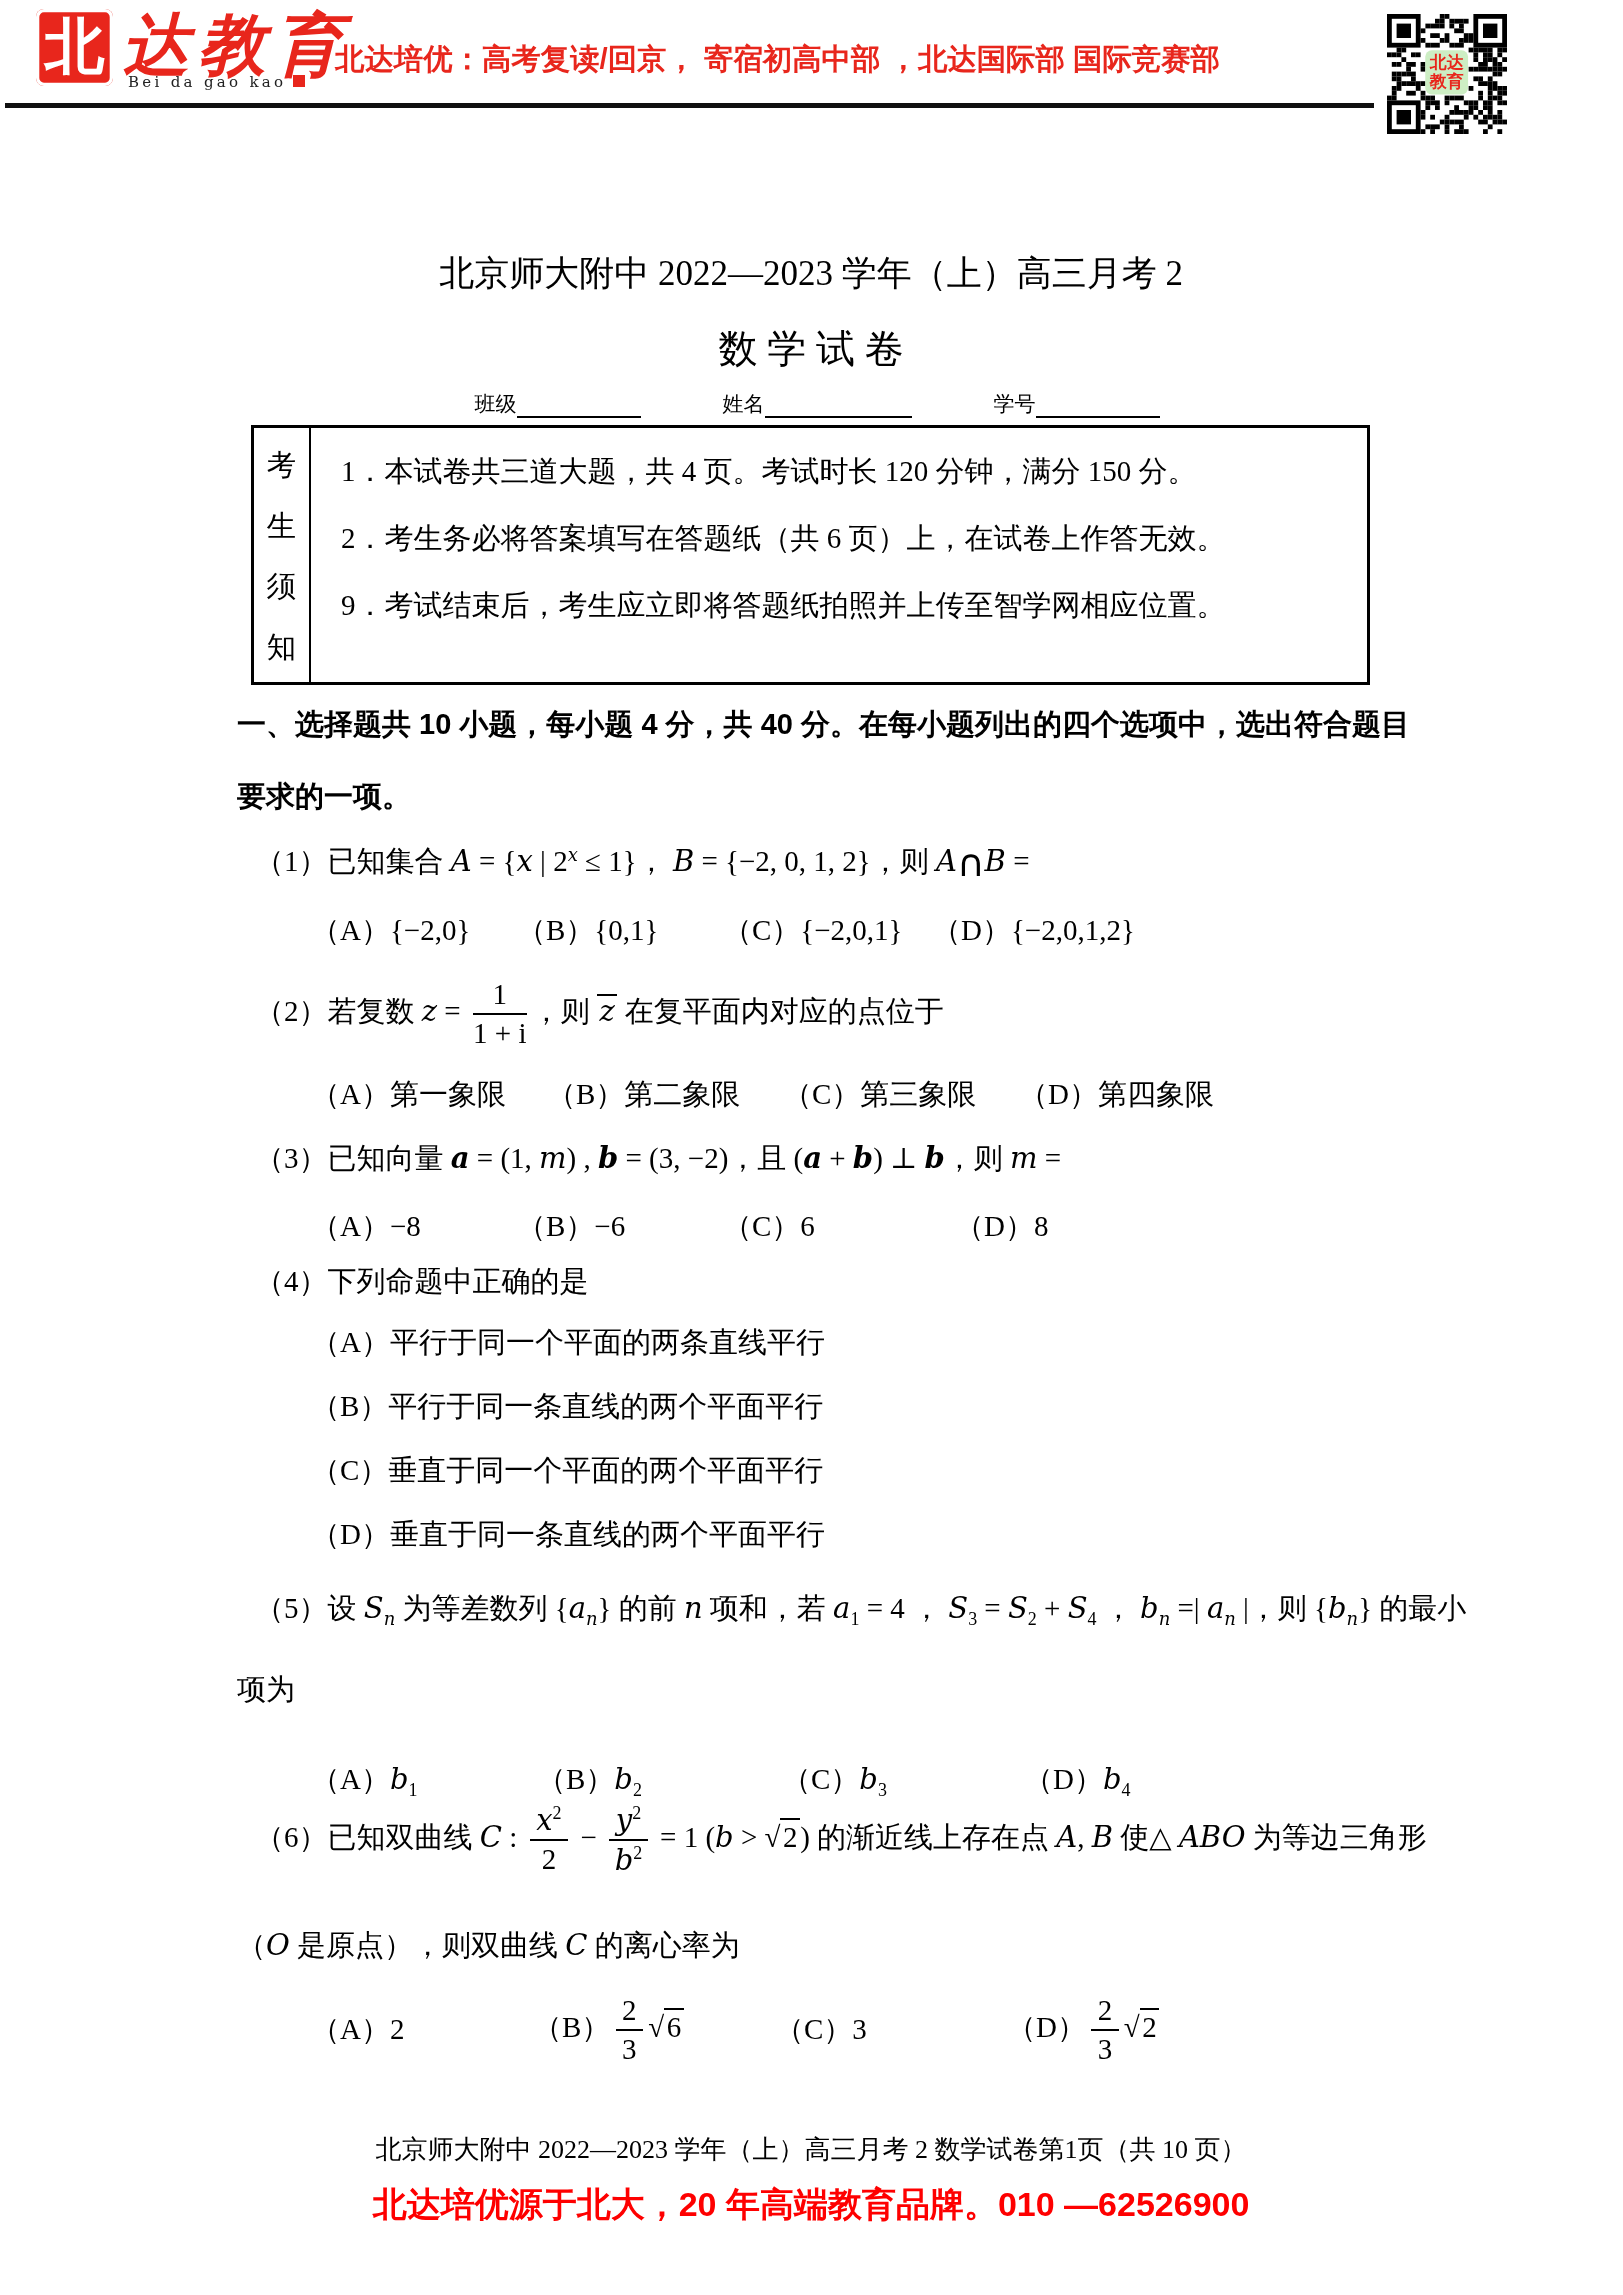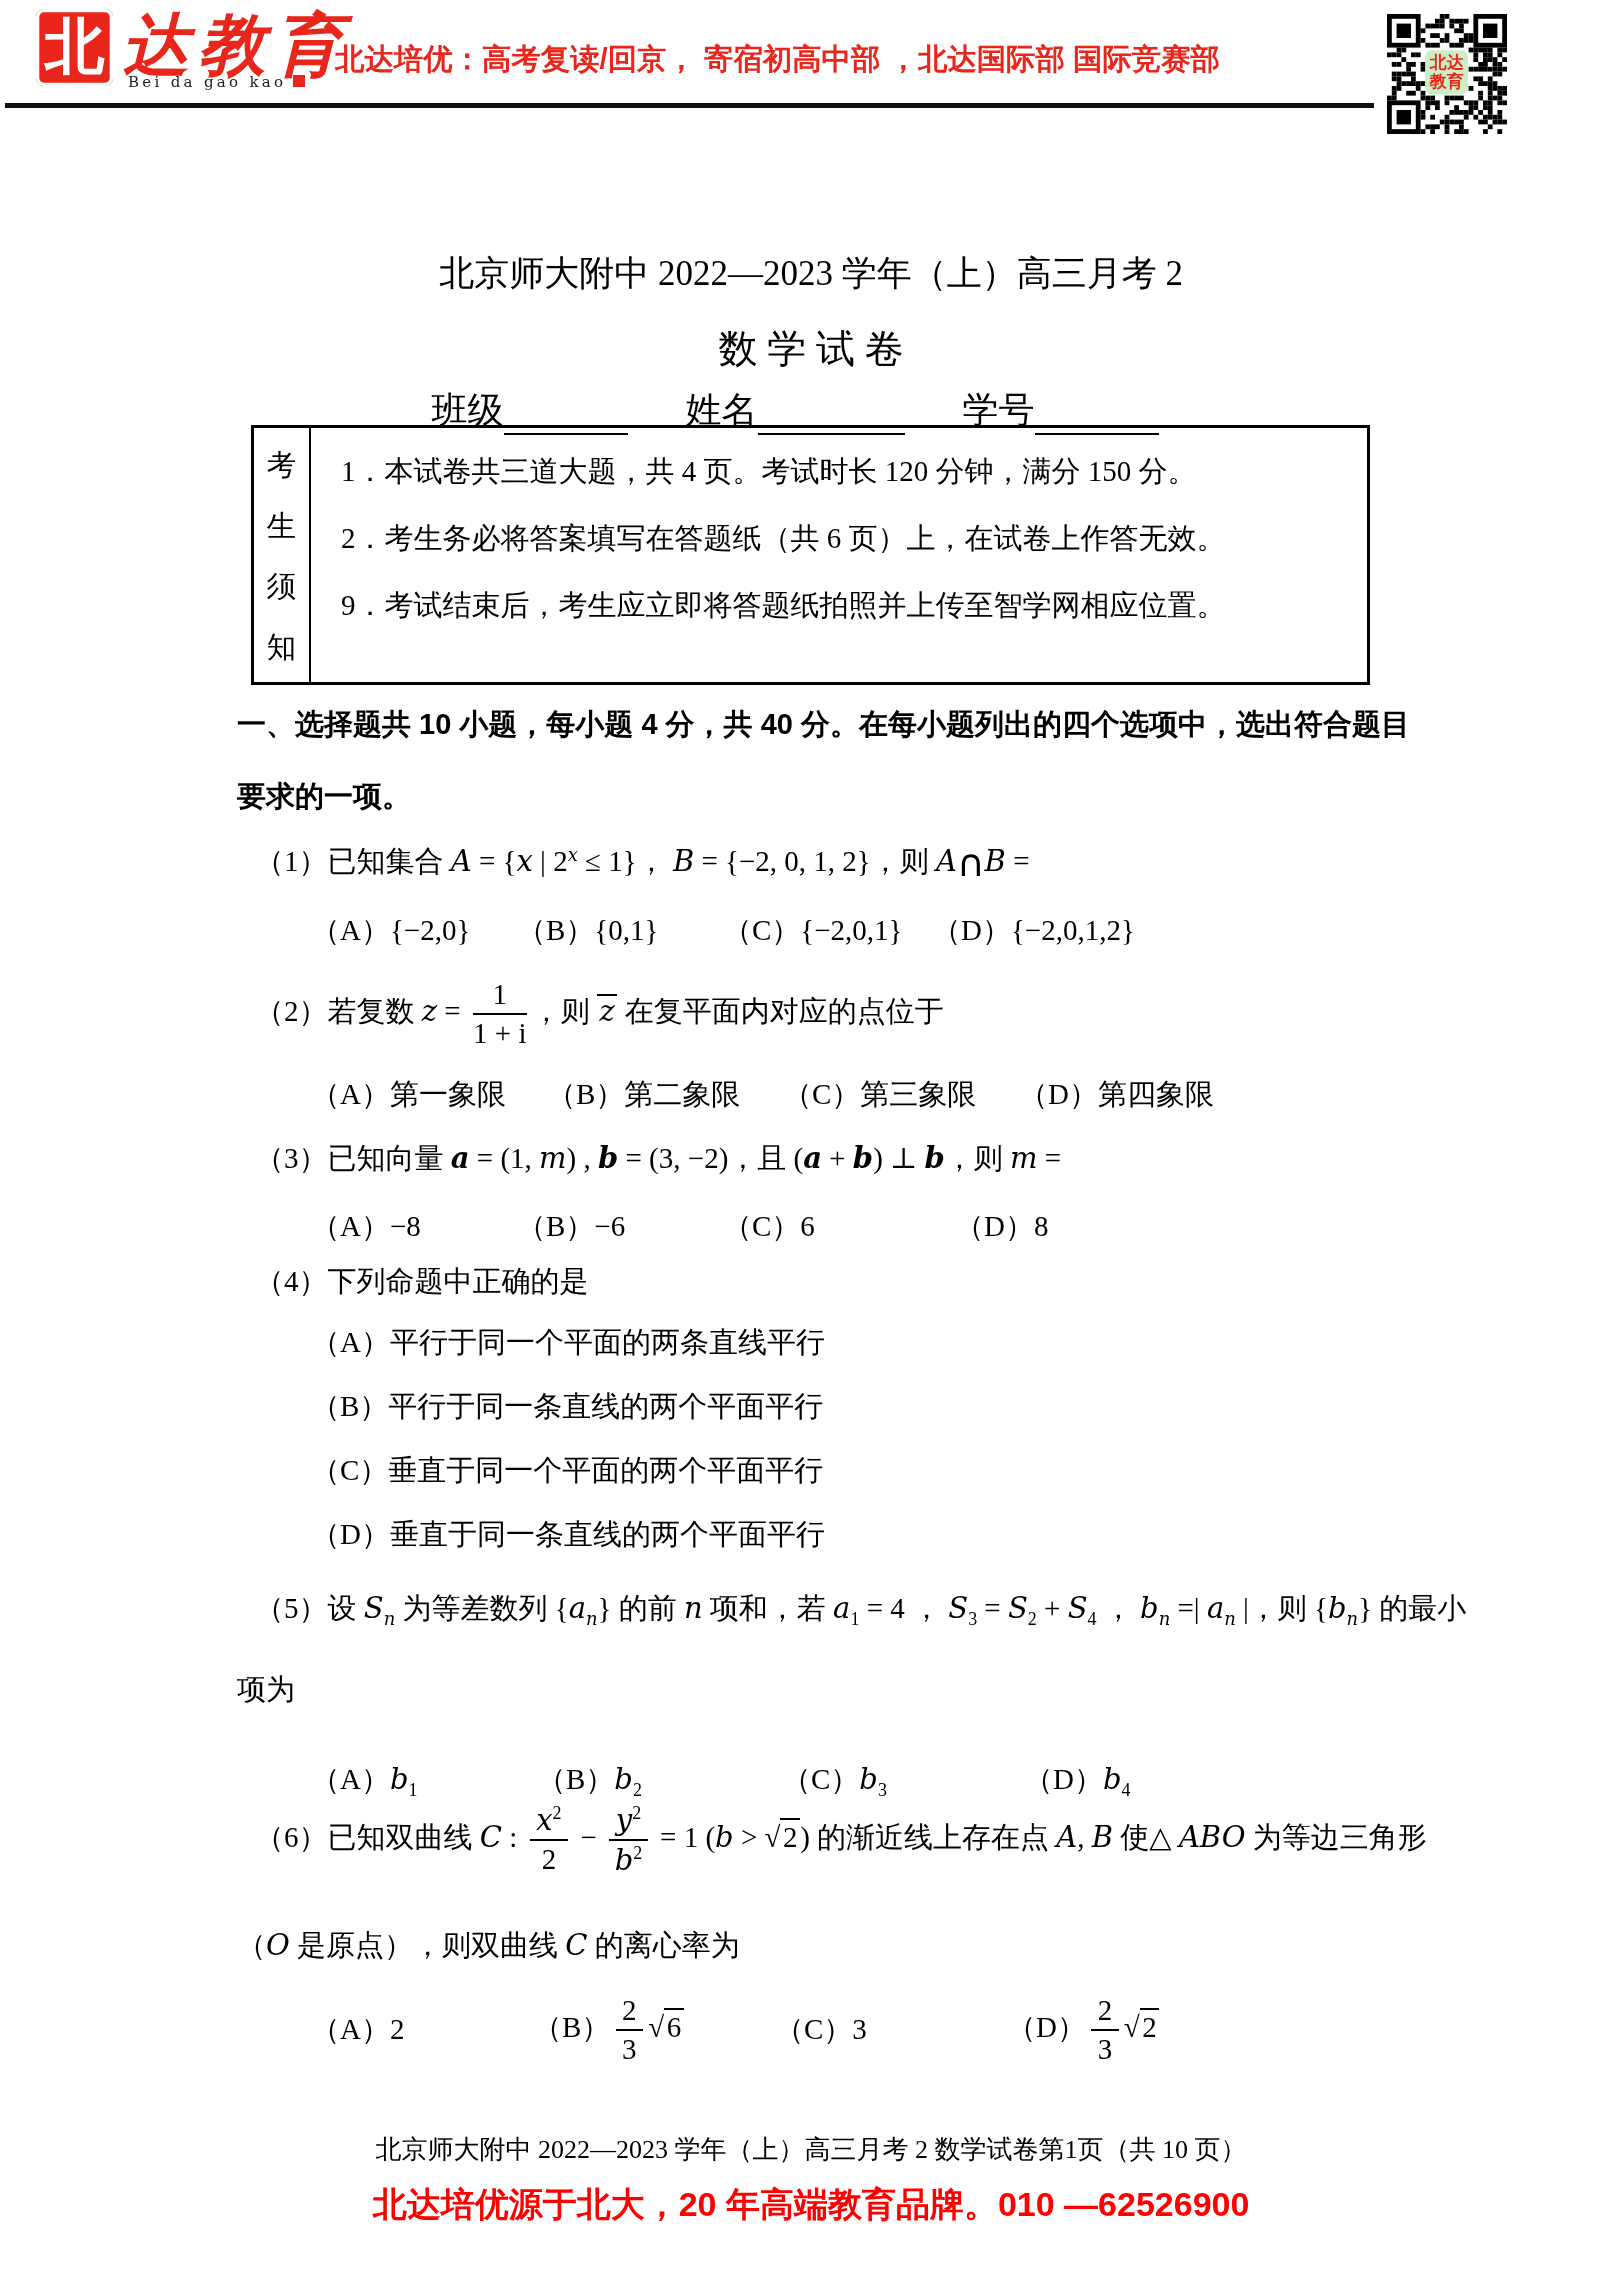--- a/index.html
+++ b/index.html
@@ -22,22 +22,22 @@
         font-family:"Liberation Sans","DejaVu Sans",sans-serif;white-space:nowrap;}
   .hline{position:absolute;left:5.2px;top:103px;width:1369px;height:4.6px;background:#101010;}
   .qr{position:absolute;left:1384px;top:14.4px;width:126px;height:120px;}
 
   
   .center{position:absolute;left:124px;width:1374px;text-align:center;white-space:nowrap;}
   .title-main{top:250px;font-size:35px;}
   .subject{top:322px;font-size:39px;}
 
   
-  .formline{position:absolute;left:108px;top:386px;width:1374px;display:flex;
-        justify-content:center;gap:58px;font-size:36px;}
+  .formline{position:absolute;left:130px;top:386px;width:1374px;display:flex;
+        justify-content:center;gap:82px;font-size:21px;}
   .fgroup{white-space:nowrap;}
   .blank{display:inline-block;border-bottom:2px solid #000;height:30px;vertical-align:bottom;}
   .b1{width:124px;} .b2{width:147px;} .b3{width:124px;}
 
   
   .notice{position:absolute;left:251px;top:425px;width:1119px;height:260px;
         border:3.3px solid #000;display:flex;box-sizing:border-box;}
   .nside{width:55px;border-right:2.6px solid #000;display:flex;flex-direction:column;
         align-items:center;justify-content:space-between;padding:18.3px 0 14.4px;font-size:29.4px;}
   .nbody{flex:1;padding:23.6px 6.5px 0 30px;font-size:29px;}

